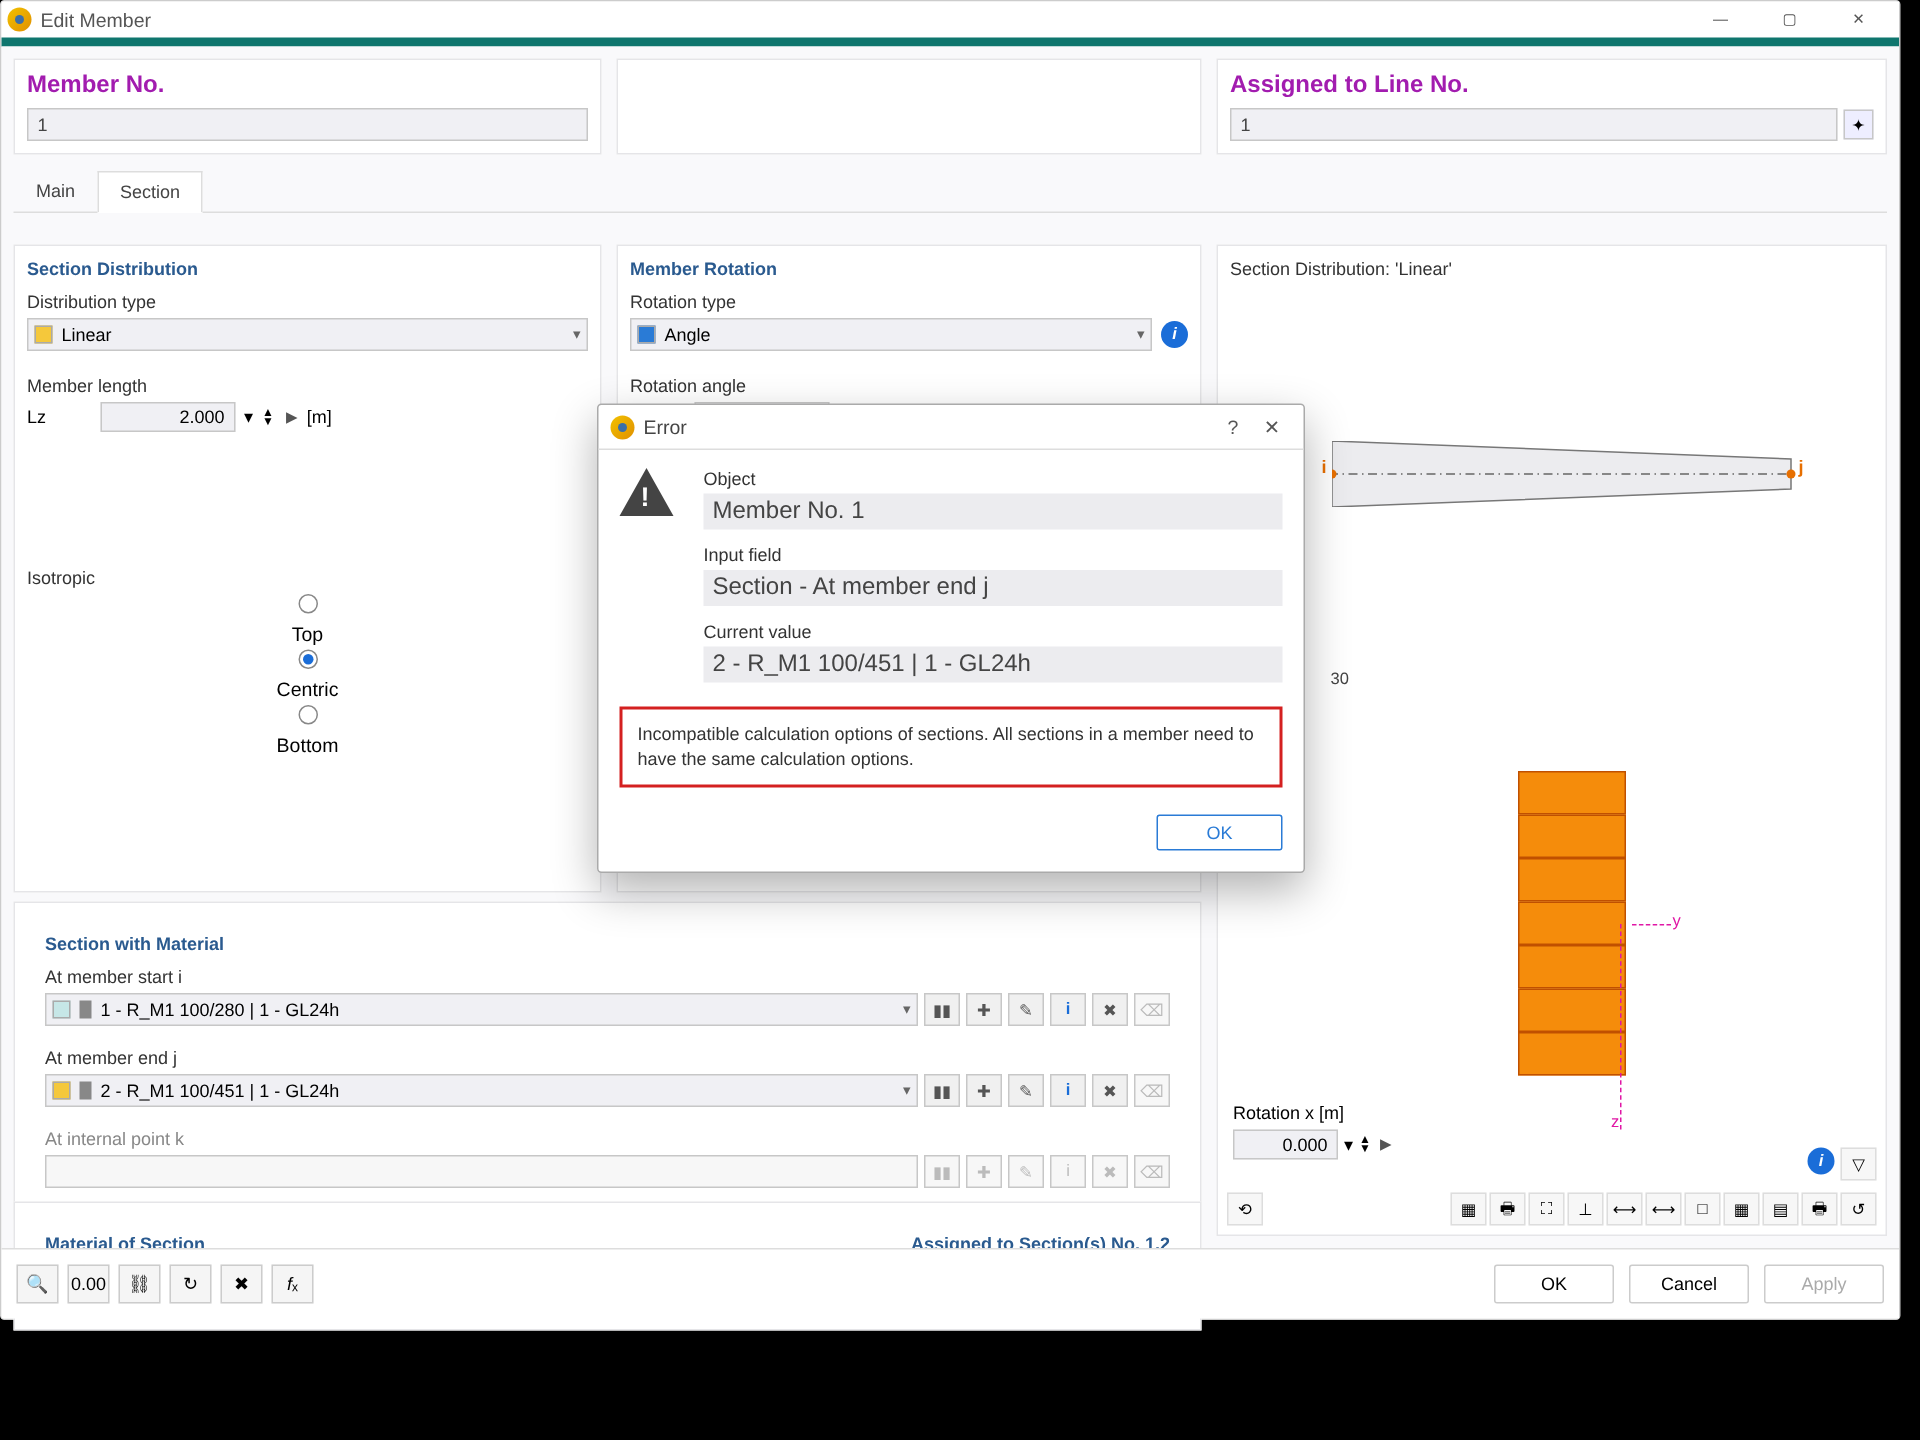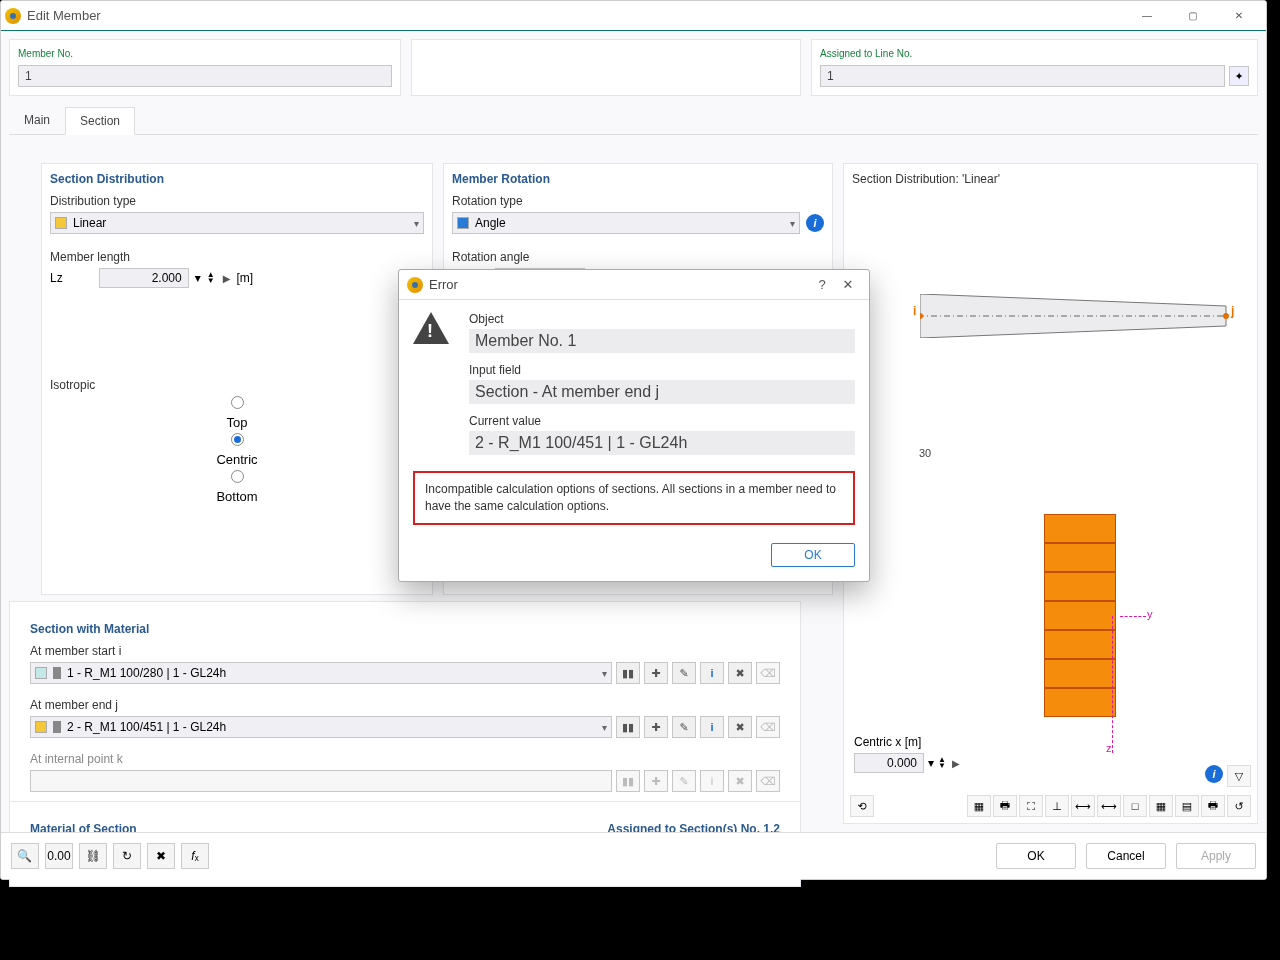--- a/index.html
+++ b/index.html
@@ -1,38 +1,38 @@
 <!DOCTYPE html>
 <html><head>
 <meta charset="utf-8">
 <style>
   * { box-sizing: border-box; font-family: "Segoe UI", Arial, sans-serif; }
   body { margin:0; background:#000; width:1280px; height:960px; position:relative; overflow:hidden;}
   .window { position:absolute; top:0; left:0; width:1267px; height:880px; background:#fff; border:1px solid #ccc; border-radius:3px;}
-  .titlebar { height:30px; display:flex; align-items:center; padding:0 4px; font-size:13px; color:#555; background:#fff; border-bottom:1px solid #0f766e;justify-content:space-between;}
+  .titlebar { height:30px; display:flex; align-items:center; padding:0 4px; font-size:13px; color:#555; background:#fff; border-bottom:6px solid #0f766e;justify-content:space-between;}
   .titlebar .title { flex:1; display:flex; align-items:center; gap:6px;}
   .title-icon { width:16px; height:16px; background:linear-gradient(135deg,#f2c100,#e09000); border-radius:50%; display:inline-flex; align-items:center; justify-content:center;}
   .title-icon::after { content:""; width:6px; height:6px; background:#3b6fa8; border-radius:50%;}
   .winbtns { display:flex; }
   .winbtn { width:46px; height:30px; display:flex; align-items:center; justify-content:center; color:#555; font-size:10px;}
   .content { position:absolute; top:30px; left:0; right:0; bottom:47px; background:#f9f9fb; padding:8px;}
   .toprow { display:flex; gap:10px; }
   .panel-border { border:1px solid #e5e5e8; background:#fff; padding:8px; }
   .mno { width:392px;}
   .mid-gap { width:390px;}
   .assigned { flex:1;}
-  .panel-title { font-size:10px; font-weight:400; color:#15803d; margin-bottom:6px;}
+  .panel-title { font-size:16px; font-weight:700; color:#a21caf; margin-bottom:6px;}
   .fld { width:100%; border:1px solid #c7c7c7; background:#f0f0f4; font-size:12px; padding:3px 6px; color:#444;}
   .assigned-row { display:flex; gap:4px; align-items:center;}
   .pick-btn { width:20px; height:20px; border:1px solid #c7c7c7; background:#eef; display:flex; align-items:center; justify-content:center; font-size:11px;}
   .tabs { display:flex; margin-top:10px; border-bottom:1px solid #ddd; font-size:12px;}
   .tab { padding:6px 14px; border:1px solid transparent; color:#444; cursor:pointer;}
   .tab.active { background:#fff; border:1px solid #ddd; border-bottom:1px solid #fff; position:relative; top:1px;}
   .tabbody { display:flex; gap:10px; position:absolute; top:132px; left:8px; right:8px; bottom:8px;}
-  .leftcol { width:392px; display:flex; flex-direction:column;margin-left:32px;}
+  .leftcol { width:392px; display:flex; flex-direction:column;}
   .midcol { width:390px; display:flex; flex-direction:column;}
   .rightcol { flex:1; display:flex; flex-direction:column;}
   .group { border:1px solid #e5e5e8; background:#fff; padding:8px; }
   .group-title { font-size:12px; font-weight:600; color:#2a5a8f; margin-bottom:8px;}
   .label { font-size:12px; color:#333; margin-bottom:4px;}
   .disabled-label { color:#888;}
   .combo { display:flex; align-items:center; border:1px solid #c7c7c7; background:#f0f0f4; font-size:12px; height:22px; padding:0 4px;}
   .combo .sw { width:12px; height:12px; margin-right:6px; border:1px solid #aaa;}
   .combo .txt { flex:1;}
   .combo .arr { font-size:10px; color:#666;}
@@ -228,21 +228,21 @@
               <div class="layer"></div>
               <div class="layer"></div>
               <div class="layer"></div>
           </div>
           <div class="y-axis"></div>
           <div class="y-lab">y</div>
           <div class="z-axis"></div>
           <div class="z-lab">z</div>
 
           <div class="locx">
-            <div>Centric x [m]</div>
+            <div>Rotation x [m]</div>
             <div class="locx-row">
               <input class="numbox" style="width: 70px;" value="0.000">
               <span class="arr">▾</span>
               <span class="spin">
                   <span>▲</span>
                   <span>▼</span>
                 </span>
               <span class="play">▶</span>
             </div>
           </div>

